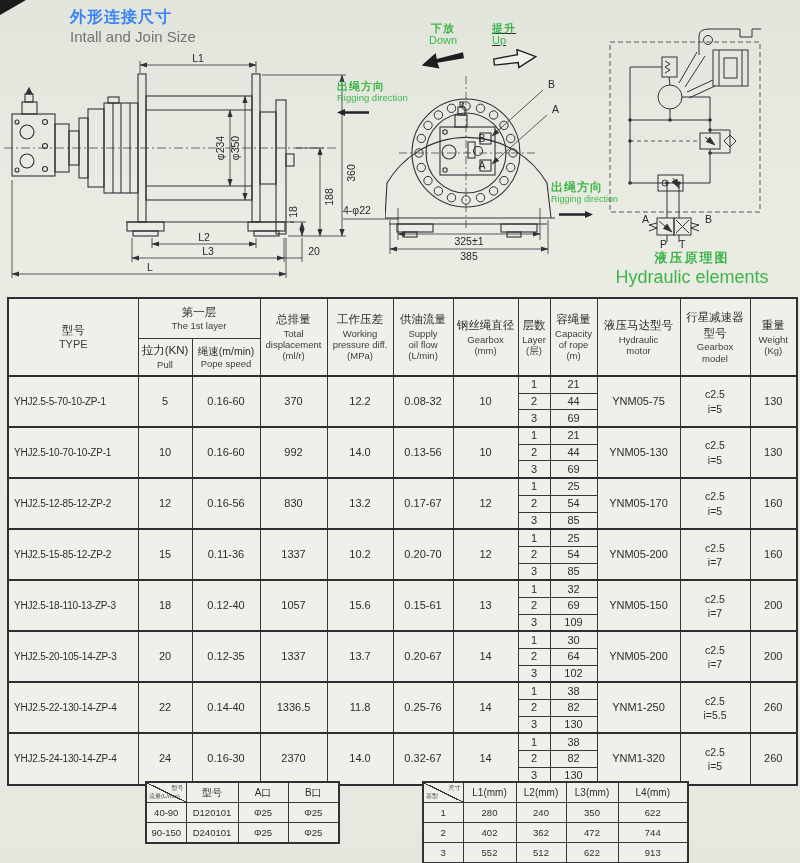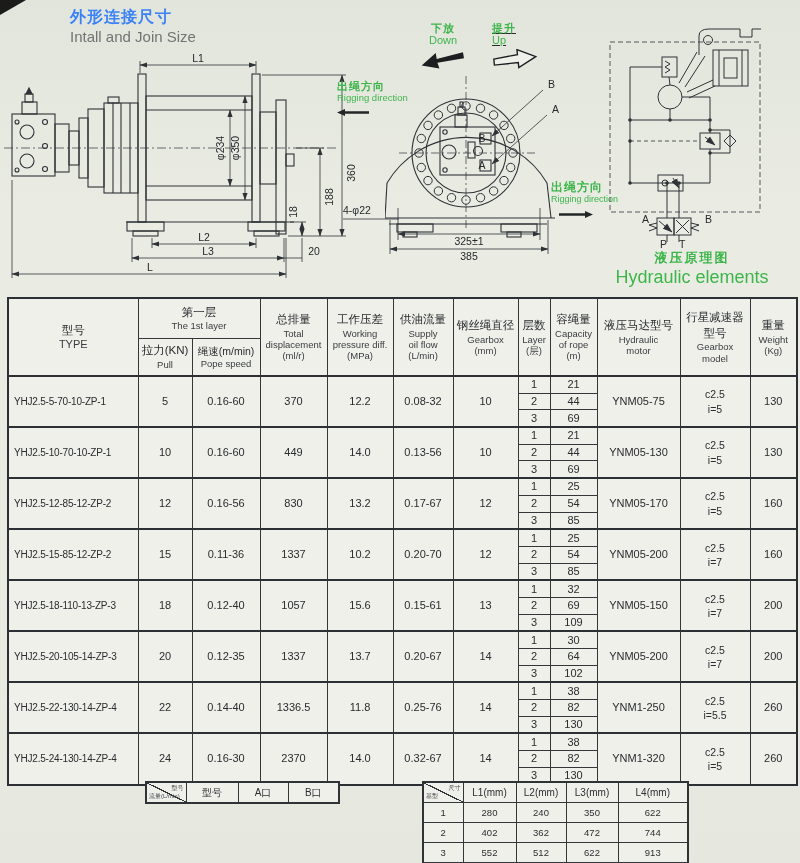--- a/index.html
+++ b/index.html
@@ -410,21 +410,21 @@
           <td>44</td>
         </tr>
         <tr>
           <td>3</td>
           <td>69</td>
         </tr>
         <tr class="group-start">
           <td rowspan="3" class="type-cell">YHJ2.5-10-70-10-ZP-1</td>
           <td rowspan="3">10</td>
           <td rowspan="3">0.16-60</td>
-          <td rowspan="3">449</td>
+          <td rowspan="3">992</td>
           <td rowspan="3">14.0</td>
           <td rowspan="3">0.13-56</td>
           <td rowspan="3">10</td>
           <td>1</td>
           <td>21</td>
           <td rowspan="3">YNM05-130</td>
           <td rowspan="3">
             <div class="gear-line">c2.5</div>
             <div class="gear-line">i=5</div>
           </td>
@@ -604,20 +604,32 @@
         <th class="diag">
           <span class="dt">型号</span>
           <span class="db">流量(L/min)</span>
         </th>
         <th>型号</th>
         <th>A口</th>
         <th>B口</th>
       </tr>
     </thead>
     <tbody>
+        <tr style="height: 19px;">
+          <td>40-90</td>
+          <td>D120101</td>
+          <td>Φ25</td>
+          <td>Φ25</td>
+        </tr>
+        <tr style="height: 19px;">
+          <td>90-150</td>
+          <td>D240101</td>
+          <td>Φ25</td>
+          <td>Φ25</td>
+        </tr>
       </tbody>
   </table>
 
   <div class="abs mini-title" style="left:440px;top:762px;width:290px;">外形尺寸 Intall and join size</div>
   <table class="mini" style="left:422px;top:781px;width:265px;">
     <colgroup>
         <col style="width:40px">
         <col style="width:53px">
         <col style="width:50px">
         <col style="width:52px">

